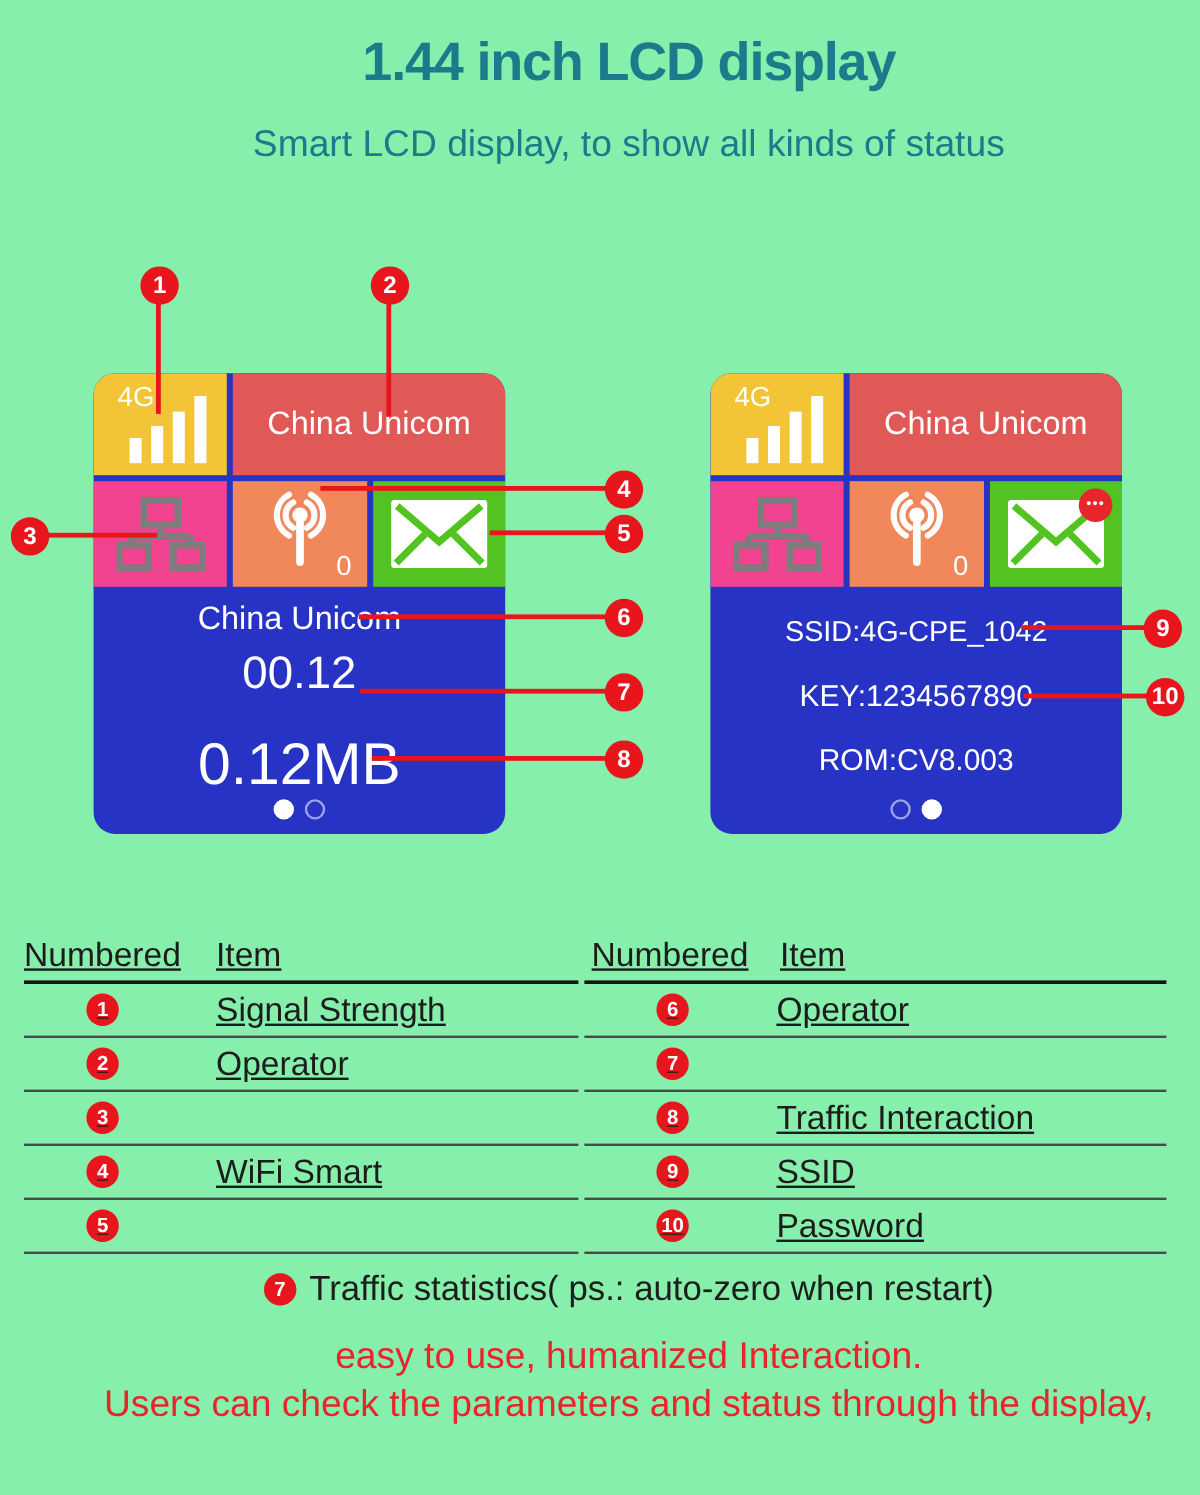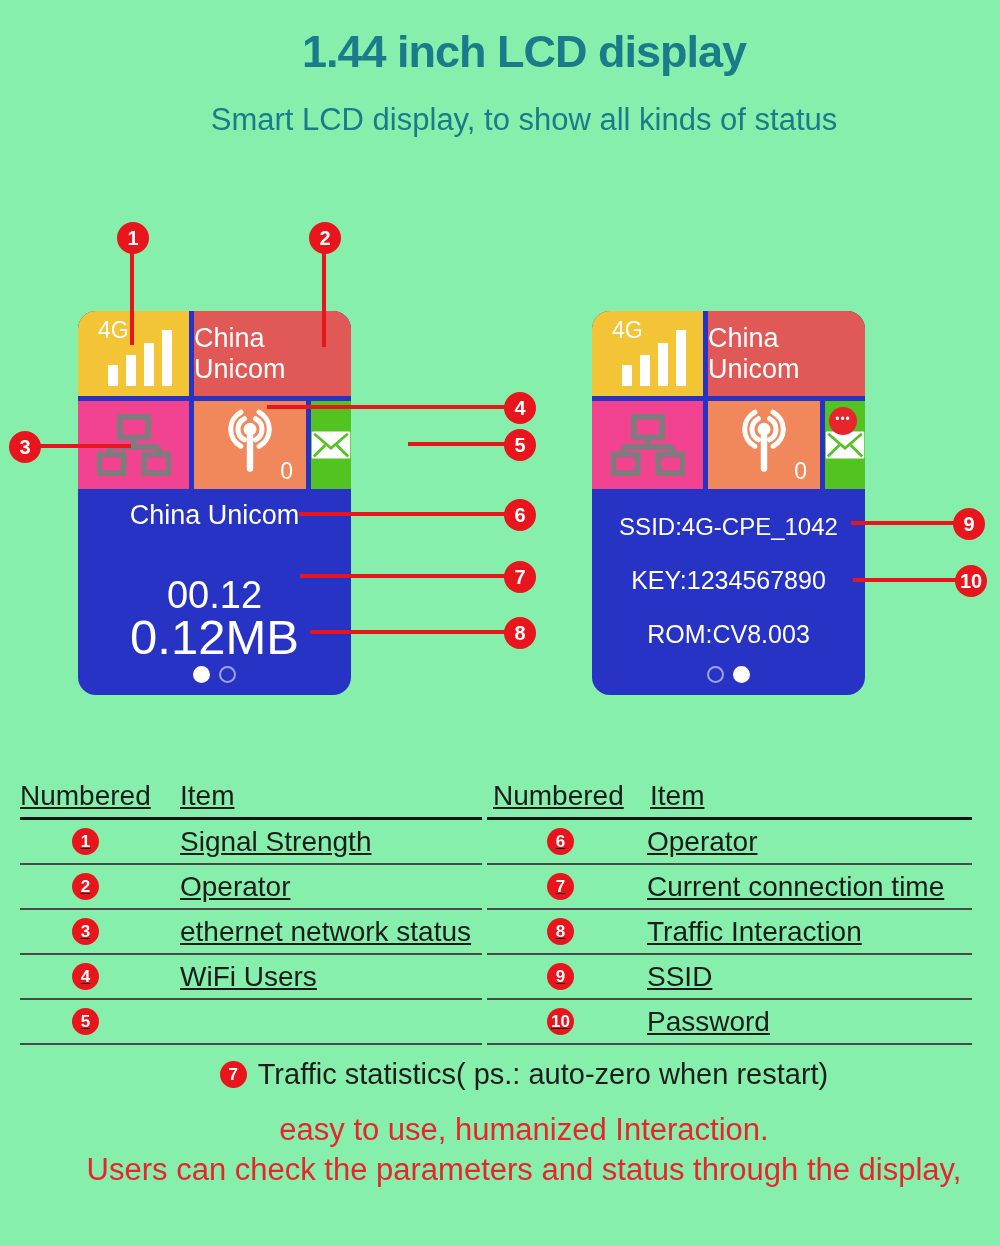--- a/index.html
+++ b/index.html
@@ -17,21 +17,21 @@
   html,body{margin:0;padding:0;}
   body{font-family:"Liberation Sans",sans-serif;background:#ffffff;}
   .canvas{position:relative;width:1000px;height:1246px;background:#86efac;overflow:hidden;margin:0 auto;padding-left:48px;}
 
   .title{position:absolute;top:26px;left:0;width:100%;text-align:center;
          font-size:45px;font-weight:700;color:var(--teal);letter-spacing:-1px;}
   .subtitle{position:absolute;top:102px;left:0;width:100%;text-align:center;
          font-size:31px;font-weight:400;color:var(--teal);}
 
   
-  .screen{position:absolute;width:273px;height:384px;background:var(--lcd-blue);
+  .screen{position:absolute;width:343px;height:384px;background:var(--lcd-blue);
           border-radius:18px;overflow:hidden;z-index:1;}
   #screen1{left:78px;top:311px;}
   #screen2{left:592px;top:311px;}
   .tile{position:absolute;}
   .t-signal{left:0;top:0;width:111px;height:85px;background:var(--tile-yellow);}
   .t-operator{left:116px;top:0;right:0;height:85px;background:var(--tile-red);
               color:#fff;font-size:27px;display:flex;align-items:center;justify-content:center;}
   .t-ethernet{left:0;top:90px;width:111px;height:88px;background:var(--tile-pink);
               display:flex;align-items:center;justify-content:center;}
   .t-wifi{left:116px;top:90px;width:112px;height:88px;background:var(--tile-orange);}
@@ -45,21 +45,21 @@
 
   .wifi-zero{position:absolute;right:13px;bottom:4px;color:#fff;font-size:23px;}
   .wifi-svg{position:absolute;left:16px;top:8px;}
 
   .badge{position:absolute;right:8px;top:6px;width:28px;height:28px;border-radius:50%;
          background:#e8252b;display:flex;align-items:center;justify-content:center;}
   .badge span{color:#fff;font-size:12px;letter-spacing:1px;line-height:0;margin-top:-4px;}
 
   .lcd-line{position:absolute;left:0;right:0;text-align:center;color:#fff;line-height:1;}
   .s1-l1{top:191px;font-size:27px;}
-  .s1-l2{top:265px;font-size:38px;}
+  .s1-l2{top:231px;font-size:38px;}
   .s1-l3{top:302px;font-size:49px;}
   .s2-l1{top:204px;font-size:24px;}
   .s2-l2{top:257px;font-size:25px;}
   .s2-l3{top:311px;font-size:25px;}
 
   .dots{position:absolute;left:0;right:0;top:355px;display:flex;justify-content:center;gap:9px;}
   .dot{width:17px;height:17px;border-radius:50%;border:2px solid rgba(255,255,255,0.55);box-sizing:border-box;}
   .dot.filled{background:#fff;border-color:#fff;}
 
   
@@ -235,27 +235,26 @@
     <div class="dt-row">
       <div class="num-cell">
           <span class="mini-callout">2</span>
         </div>
       <div class="item-cell">Operator</div>
     </div>
     <div class="dt-row">
       <div class="num-cell">
           <span class="mini-callout">3</span>
         </div>
-      <div class="item-cell">ethernet network status</div>
     </div>
     <div class="dt-row">
       <div class="num-cell">
           <span class="mini-callout">4</span>
         </div>
-      <div class="item-cell">WiFi Users</div>
+      <div class="item-cell">WiFi Smart</div>
     </div>
     <div class="dt-row">
       <div class="num-cell">
           <span class="mini-callout">5</span>
         </div>
     </div>
   </div>
 
   <div class="dtable" id="table-right">
     <div class="dt-header">
@@ -265,21 +264,20 @@
     <div class="dt-row">
       <div class="num-cell">
           <span class="mini-callout">6</span>
         </div>
       <div class="item-cell">Operator</div>
     </div>
     <div class="dt-row">
       <div class="num-cell">
           <span class="mini-callout">7</span>
         </div>
-      <div class="item-cell">Current connection time</div>
     </div>
     <div class="dt-row">
       <div class="num-cell">
           <span class="mini-callout">8</span>
         </div>
       <div class="item-cell">Traffic Interaction</div>
     </div>
     <div class="dt-row">
       <div class="num-cell">
           <span class="mini-callout">9</span>

